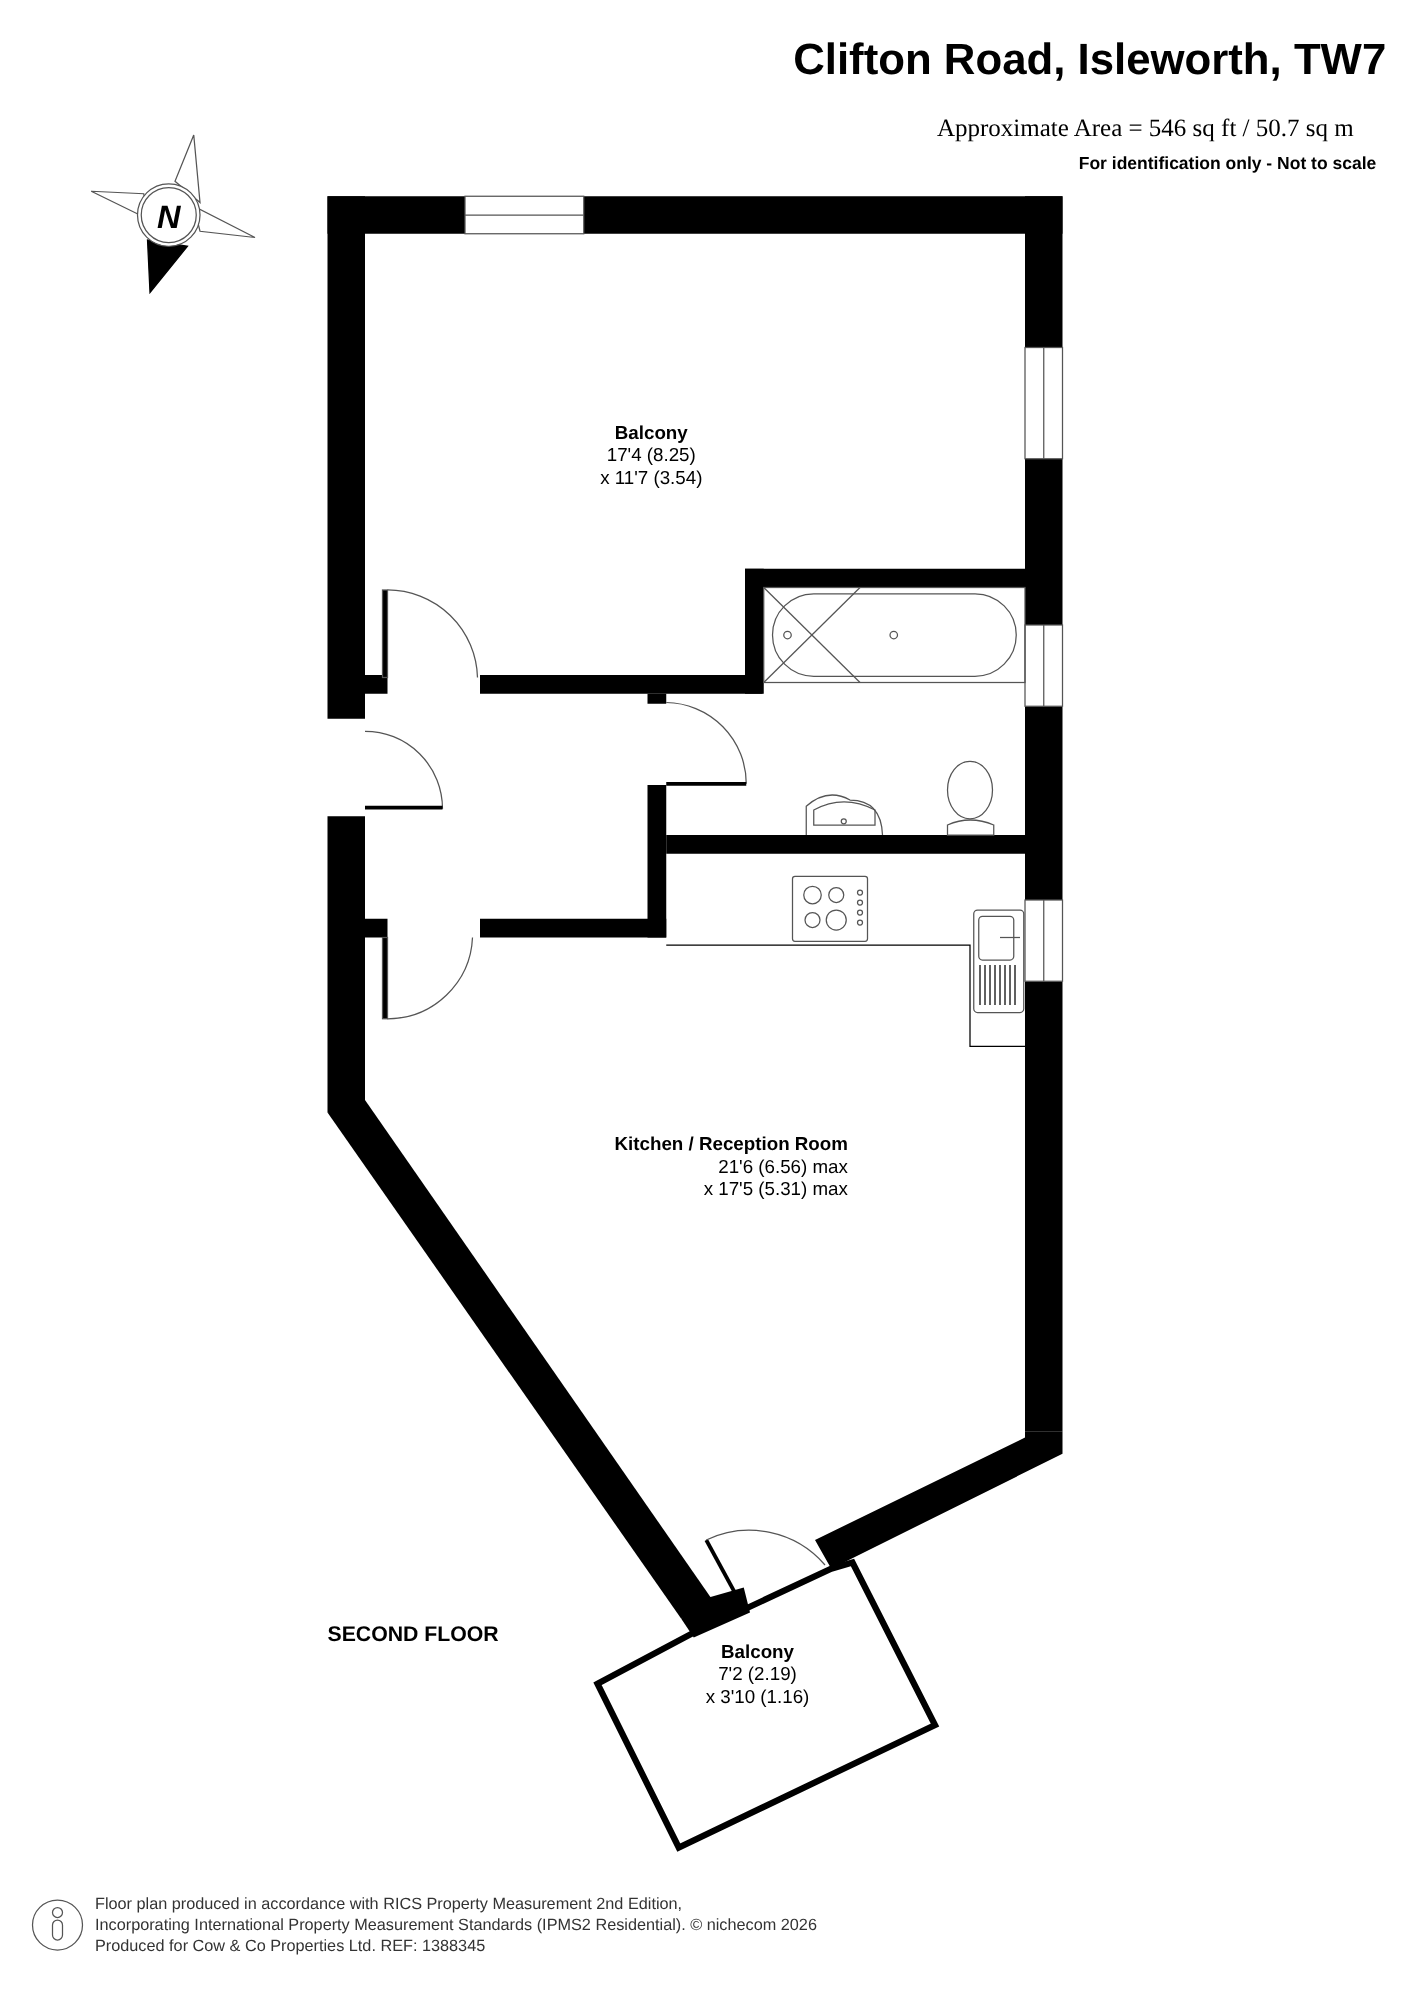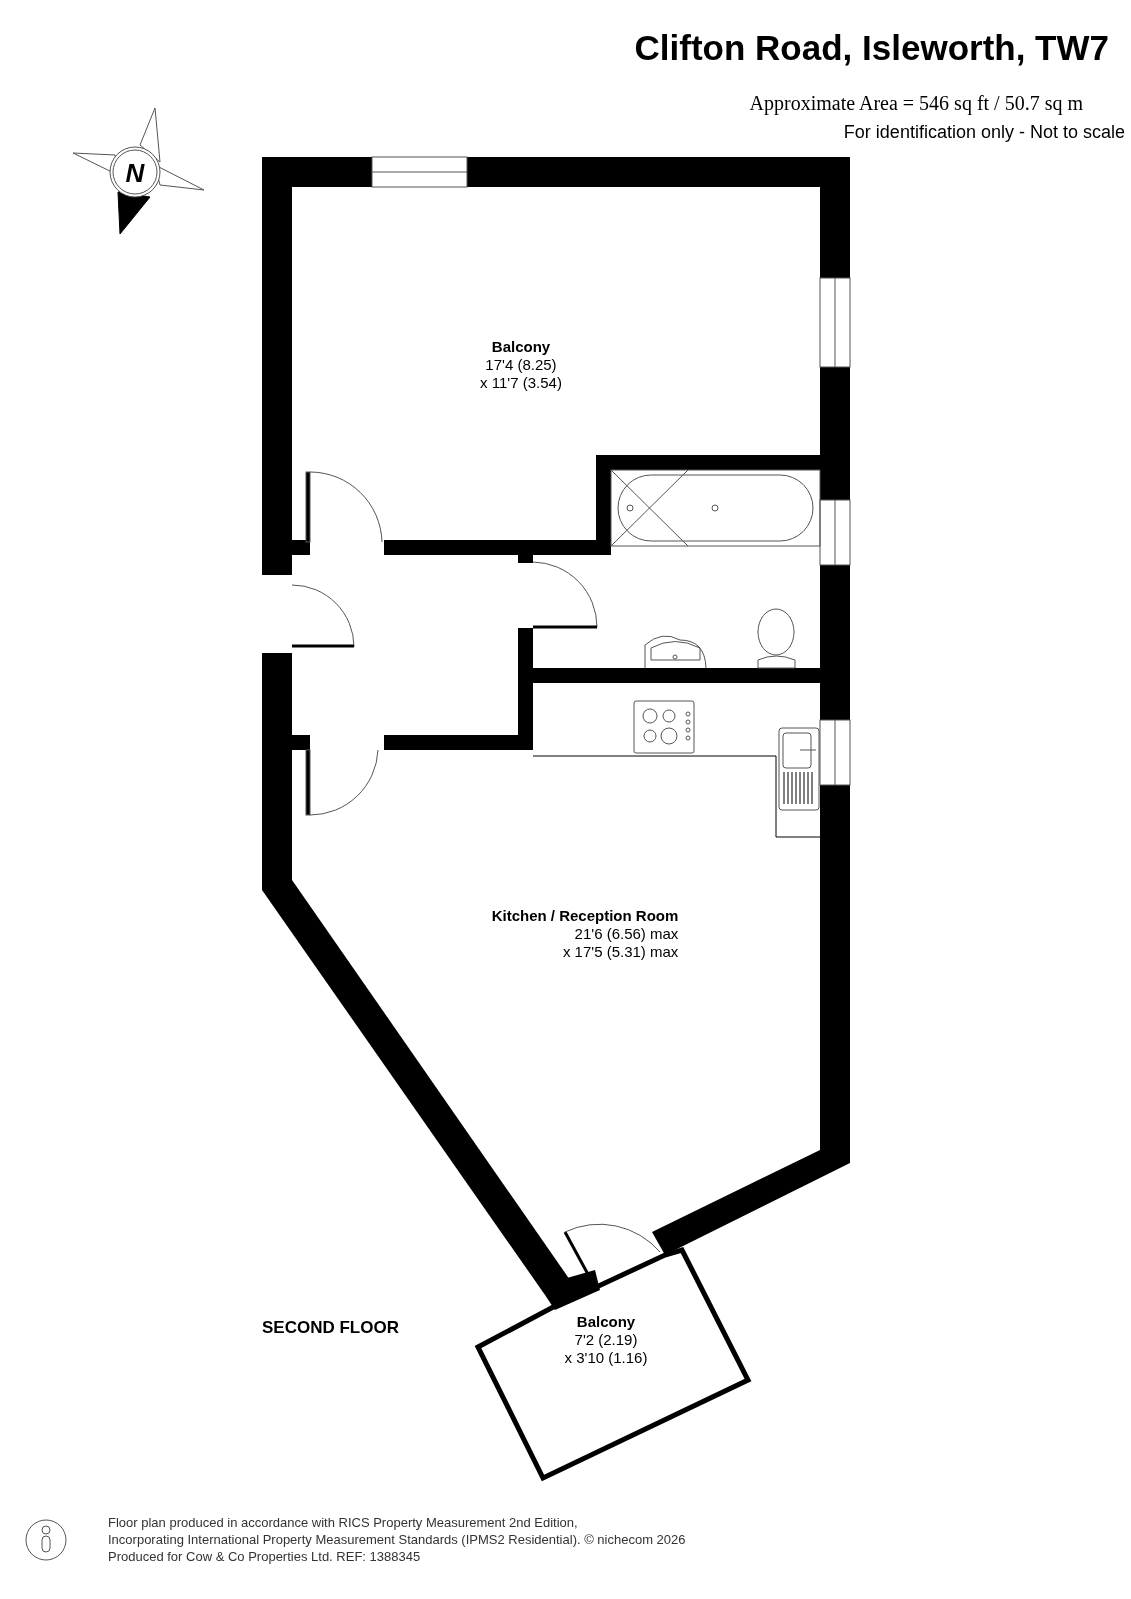--- a/index.html
+++ b/index.html
@@ -1,24 +1,24 @@
 <!DOCTYPE html>
 <html><head>
 <meta charset="utf-8">
 <style>
   html, body { margin:0; padding:0; background:#ffffff; }
   body { width:1131px; height:1599px; position:relative; overflow:hidden; font-family:"Liberation Sans", sans-serif; color:#000; }
   .title { position:absolute; right:22px; top:28px; font-size:35px; font-weight:bold; white-space:nowrap; }
   .area { position:absolute; right:48px; top:92px; font-size:20px; white-space:nowrap;font-family:Liberation Serif, serif; }
-  .note { position:absolute; right:6px; top:122px; font-size:18px; white-space:nowrap; }
+  .note { position:absolute; right:30px; top:122px; font-size:14px; white-space:nowrap;font-weight:bold; }
   svg.plan { position:absolute; left:0; top:0; }
   .room-label { position:absolute; text-align:center; font-size:15px; line-height:18px; white-space:nowrap; transform:translateX(-50%); }
   .room-label .name { font-weight:bold; }
-  .floor-label { position:absolute; left:262px; top:1298px; font-size:17px; font-weight:bold;margin-top:20px; }
-  .footer { position:absolute; left:76px; top:1514px; font-size:13px; line-height:17px; color:#333;margin-left:32px; }
+  .floor-label { position:absolute; left:262px; top:1298px; font-size:17px; font-weight:bold; }
+  .footer { position:absolute; left:76px; top:1514px; font-size:13px; line-height:17px; color:#333; }
   .footer-icon { position:absolute; left:24px; top:1514px; }
 </style>
 </head>
 <body>
 
 <div class="title">Clifton Road, Isleworth, TW7</div>
 <div class="area">Approximate Area = 546 sq ft / 50.7 sq m</div>
 <div class="note">For identification only - Not to scale</div>
 
 <svg class="plan" width="1131" height="1599" viewBox="0 0 1131 1599" xmlns="http://www.w3.org/2000/svg">

